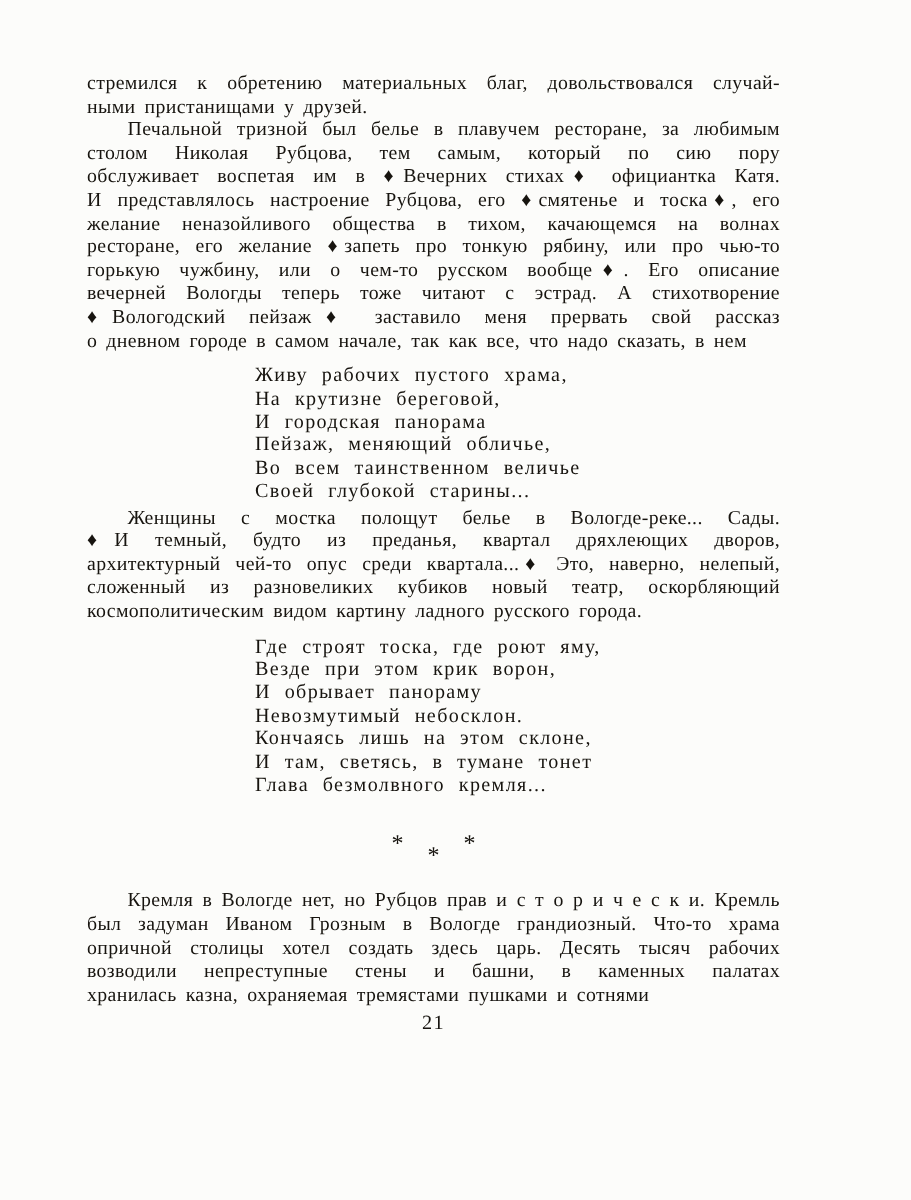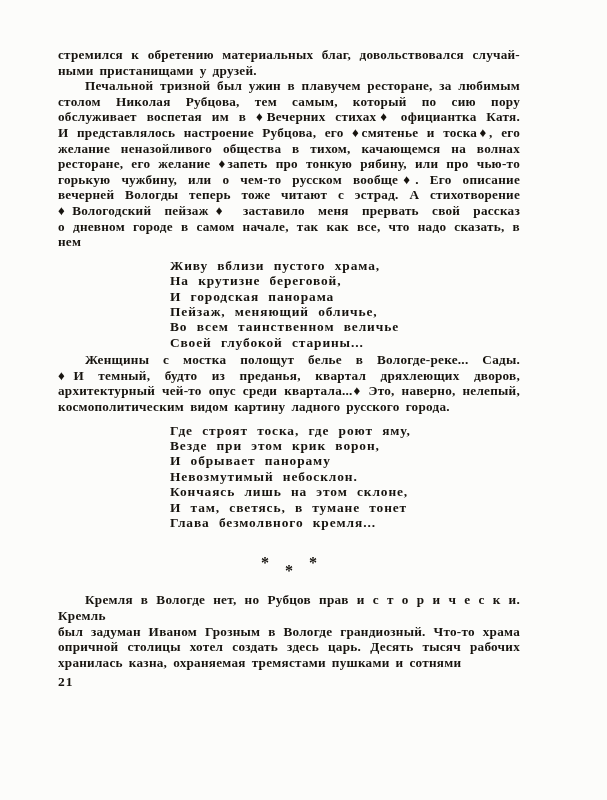--- a/index.html
+++ b/index.html
@@ -10,21 +10,21 @@
     background: #fcfcfa;
     overflow: hidden;
   }
   .page {
     box-sizing: border-box;
     width: 607px;
     height: 800px;
     background: #fcfcfa;
     color: #17140f;
     font-family: "Liberation Serif", "DejaVu Serif", serif;
-    font-weight: 700;
+    font-weight: 400;
     padding: 47px 87px 0 58px;
   }
   .para .line {
     font-size: 13.2px;
     line-height: 15.6px;
     letter-spacing: 0.25px;
     word-spacing: 2.5px;
     text-align: justify;
     text-align-last: justify;
     white-space: normal;
@@ -55,78 +55,80 @@
     display: inline-block;
     margin: 0 8px;
     font-size: 16px;
     line-height: 14px;
   }
   .separator .star:nth-child(2) {
     transform: translateY(8px);
   }
   .page-number {
     margin-top: 4px;
-    text-align: left;
+    text-align: center;
     font-size: 13.5px;
     letter-spacing: 1px;
   }
 </style>
 </head>
 <body>
 
 <div class="page">
 
   <div class="para">
       <div class="line">стремился к обретению материальных благ, довольствовался случай-</div>
       <div class="line">ными пристанищами у друзей.</div>
     </div>
 
   <div class="para indent">
-      <div class="line">Печальной тризной был ужин в плавучем ресторане, за любимым</div>
+      <div class="line">Печальной тризной был белье в плавучем ресторане, за любимым</div>
       <div class="line">столом Николая Рубцова, тем самым, который по сию пору</div>
       <div class="line">обслуживает воспетая им в ♦Вечерних стихах♦ официантка Катя.</div>
       <div class="line">И представлялось настроение Рубцова, его ♦смятенье и тоска♦, его</div>
       <div class="line">желание неназойливого общества в тихом, качающемся на волнах</div>
       <div class="line">ресторане, его желание ♦запеть про тонкую рябину, или про чью-то</div>
       <div class="line">горькую чужбину, или о чем-то русском вообще♦. Его описание</div>
       <div class="line">вечерней Вологды теперь тоже читают с эстрад. А стихотворение</div>
       <div class="line">♦Вологодский пейзаж♦ заставило меня прервать свой рассказ</div>
       <div class="line">о дневном городе в самом начале, так как все, что надо сказать, в нем</div>
     </div>
 
   <div class="verse">
-      <div class="line">Живу вблизи пустого храма,</div>
+      <div class="line">Живу рабочих пустого храма,</div>
       <div class="line">На крутизне береговой,</div>
       <div class="line">И городская панорама</div>
       <div class="line">Пейзаж, меняющий обличье,</div>
       <div class="line">Во всем таинственном величье</div>
       <div class="line">Своей глубокой старины...</div>
     </div>
 
   <div class="para indent">
       <div class="line">Женщины с мостка полощут белье в Вологде-реке... Сады.</div>
       <div class="line">♦И темный, будто из преданья, квартал дряхлеющих дворов,</div>
       <div class="line">архитектурный чей-то опус среди квартала...♦ Это, наверно, нелепый,</div>
+      <div class="line">сложенный из разновеликих кубиков новый театр, оскорбляющий</div>
       <div class="line">космополитическим видом картину ладного русского города.</div>
     </div>
 
   <div class="verse">
       <div class="line">Где строят тоска, где роют яму,</div>
       <div class="line">Везде при этом крик ворон,</div>
       <div class="line">И обрывает панораму</div>
       <div class="line">Невозмутимый небосклон.</div>
       <div class="line">Кончаясь лишь на этом склоне,</div>
       <div class="line">И там, светясь, в тумане тонет</div>
       <div class="line">Глава безмолвного кремля...</div>
     </div>
 
   <div class="separator"><span class="star">*</span><span class="star">*</span><span class="star">*</span></div>
 
   <div class="para indent">
       <div class="line">Кремля в Вологде нет, но Рубцов прав и с т о р и ч е с к и. Кремль</div>
       <div class="line">был задуман Иваном Грозным в Вологде грандиозный. Что-то храма</div>
       <div class="line">опричной столицы хотел создать здесь царь. Десять тысяч рабочих</div>
+      <div class="line">возводили непреступные стены и башни, в каменных палатах</div>
       <div class="line">хранилась казна, охраняемая тремястами пушками и сотнями</div>
     </div>
 
   <div class="page-number">21</div>
 
 </div>
 
 </body></html>

